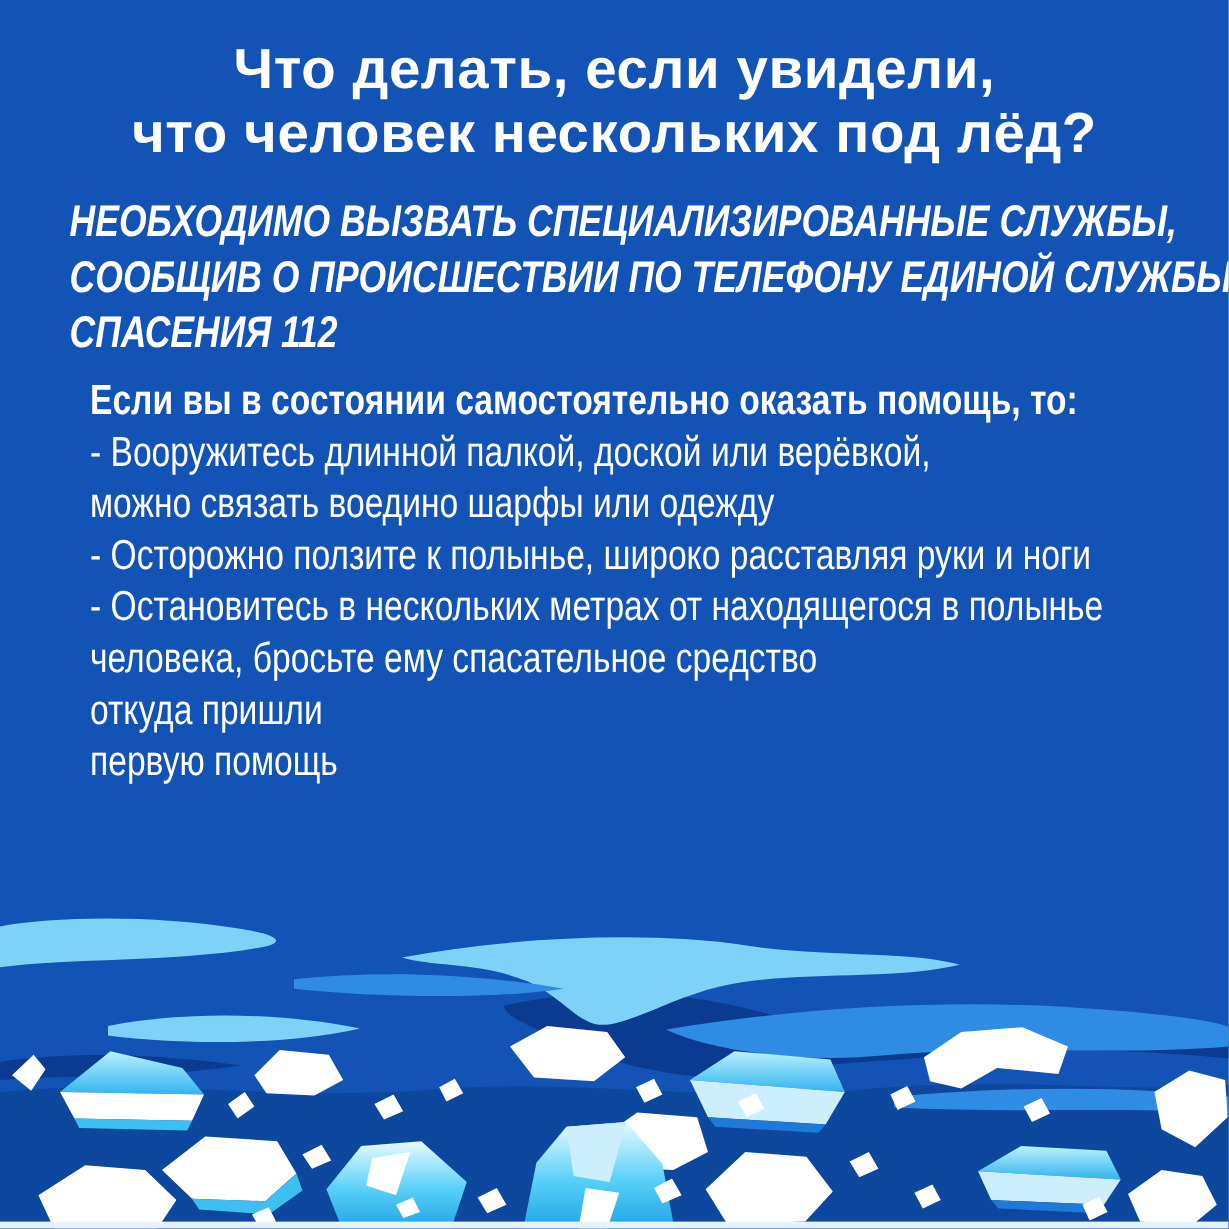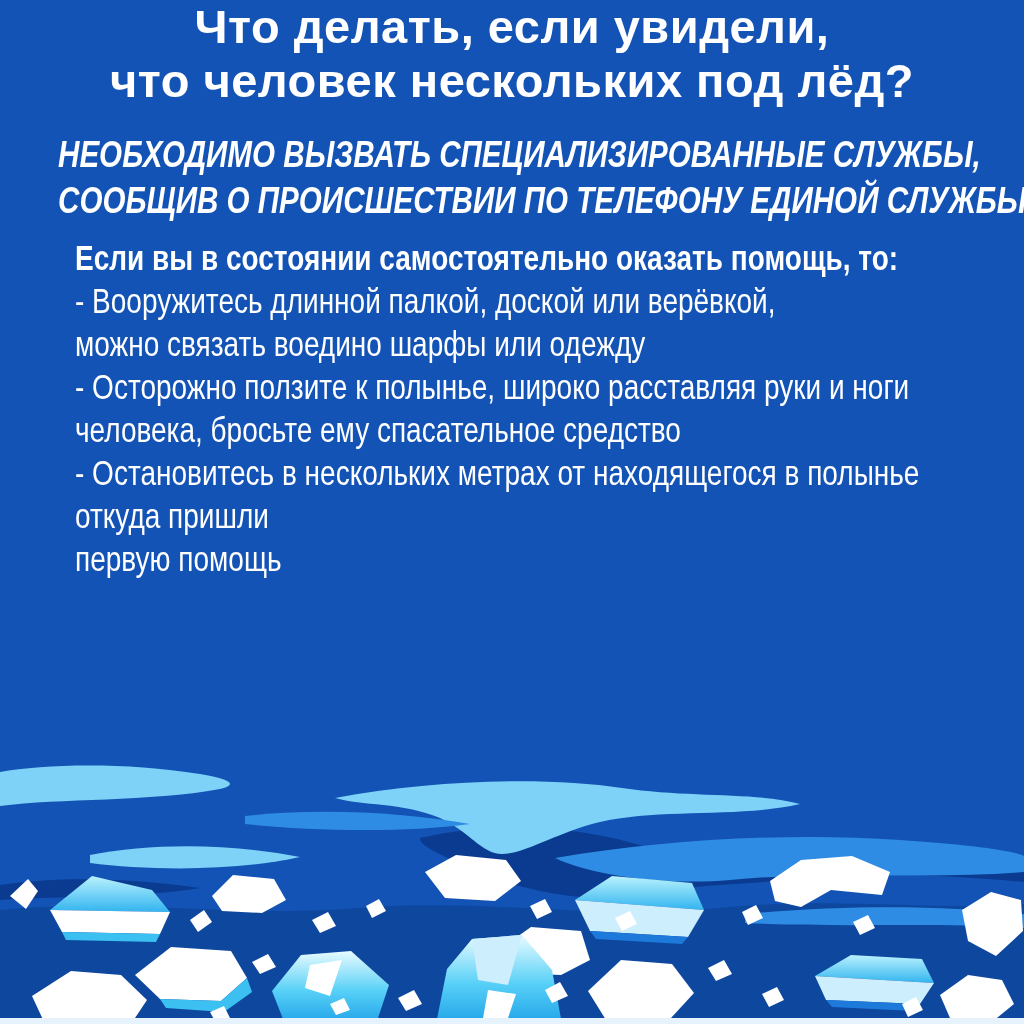--- a/index.html
+++ b/index.html
@@ -20,20 +20,21 @@
   body{width:1024px;height:1024px;overflow:hidden;}
   .poster{
     position:relative;
     width:1024px;height:1024px;
     background:var(--background);
     color:var(--text);
     font-family:"Liberation Sans", sans-serif;
     overflow:hidden;
   }
   .title{
+    padding-top:30px;
     text-align:center;
     font-weight:800;
     font-size:47px;
     line-height:54px;
     letter-spacing:.5px;
   }
   .alert{
     margin:24px 0 0 58px;
   }
   .alert .line{
@@ -81,29 +82,30 @@
 <div class="poster">
 
   <div class="title">
     <div>Что делать, если увидели,</div>
     <div>что человек нескольких под лёд?</div>
   </div>
 
   <div class="alert">
     <div class="line"><span>НЕОБХОДИМО ВЫЗВАТЬ СПЕЦИАЛИЗИРОВАННЫЕ СЛУЖБЫ,</span></div>
     <div class="line"><span>СООБЩИВ О ПРОИСШЕСТВИИ ПО ТЕЛЕФОНУ ЕДИНОЙ СЛУЖБЫ</span></div>
+    <div class="line"><span>СПАСЕНИЯ 112</span></div>
   </div>
 
   <div class="steps">
     <div class="line intro"><span>Если вы в состоянии самостоятельно оказать помощь, то:</span></div>
     <div class="line"><span>- Вооружитесь длинной палкой, доской или верёвкой,</span></div>
     <div class="line"><span>можно связать воедино шарфы или одежду</span></div>
     <div class="line"><span>- Осторожно ползите к полынье, широко расставляя руки и ноги</span></div>
+    <div class="line"><span>- Остановитесь в нескольких метрах от находящегося в полынье</span></div>
     <div class="line"><span>человека, бросьте ему спасательное средство</span></div>
-    <div class="line"><span>- Остановитесь в нескольких метрах от находящегося в полынье</span></div>
     <div class="line"><span>откуда пришли</span></div>
     <div class="line"><span>первую помощь</span></div>
   </div>
 
   <svg class="scene" viewBox="0 0 1024 264" aria-hidden="true">
     <defs>
       <linearGradient id="gradCyan" x1="0" y1="0" x2="0" y2="1">
         <stop offset="0" stop-color="#b9f2fd"></stop>
         <stop offset="1" stop-color="#32b4ef"></stop>
       </linearGradient>

